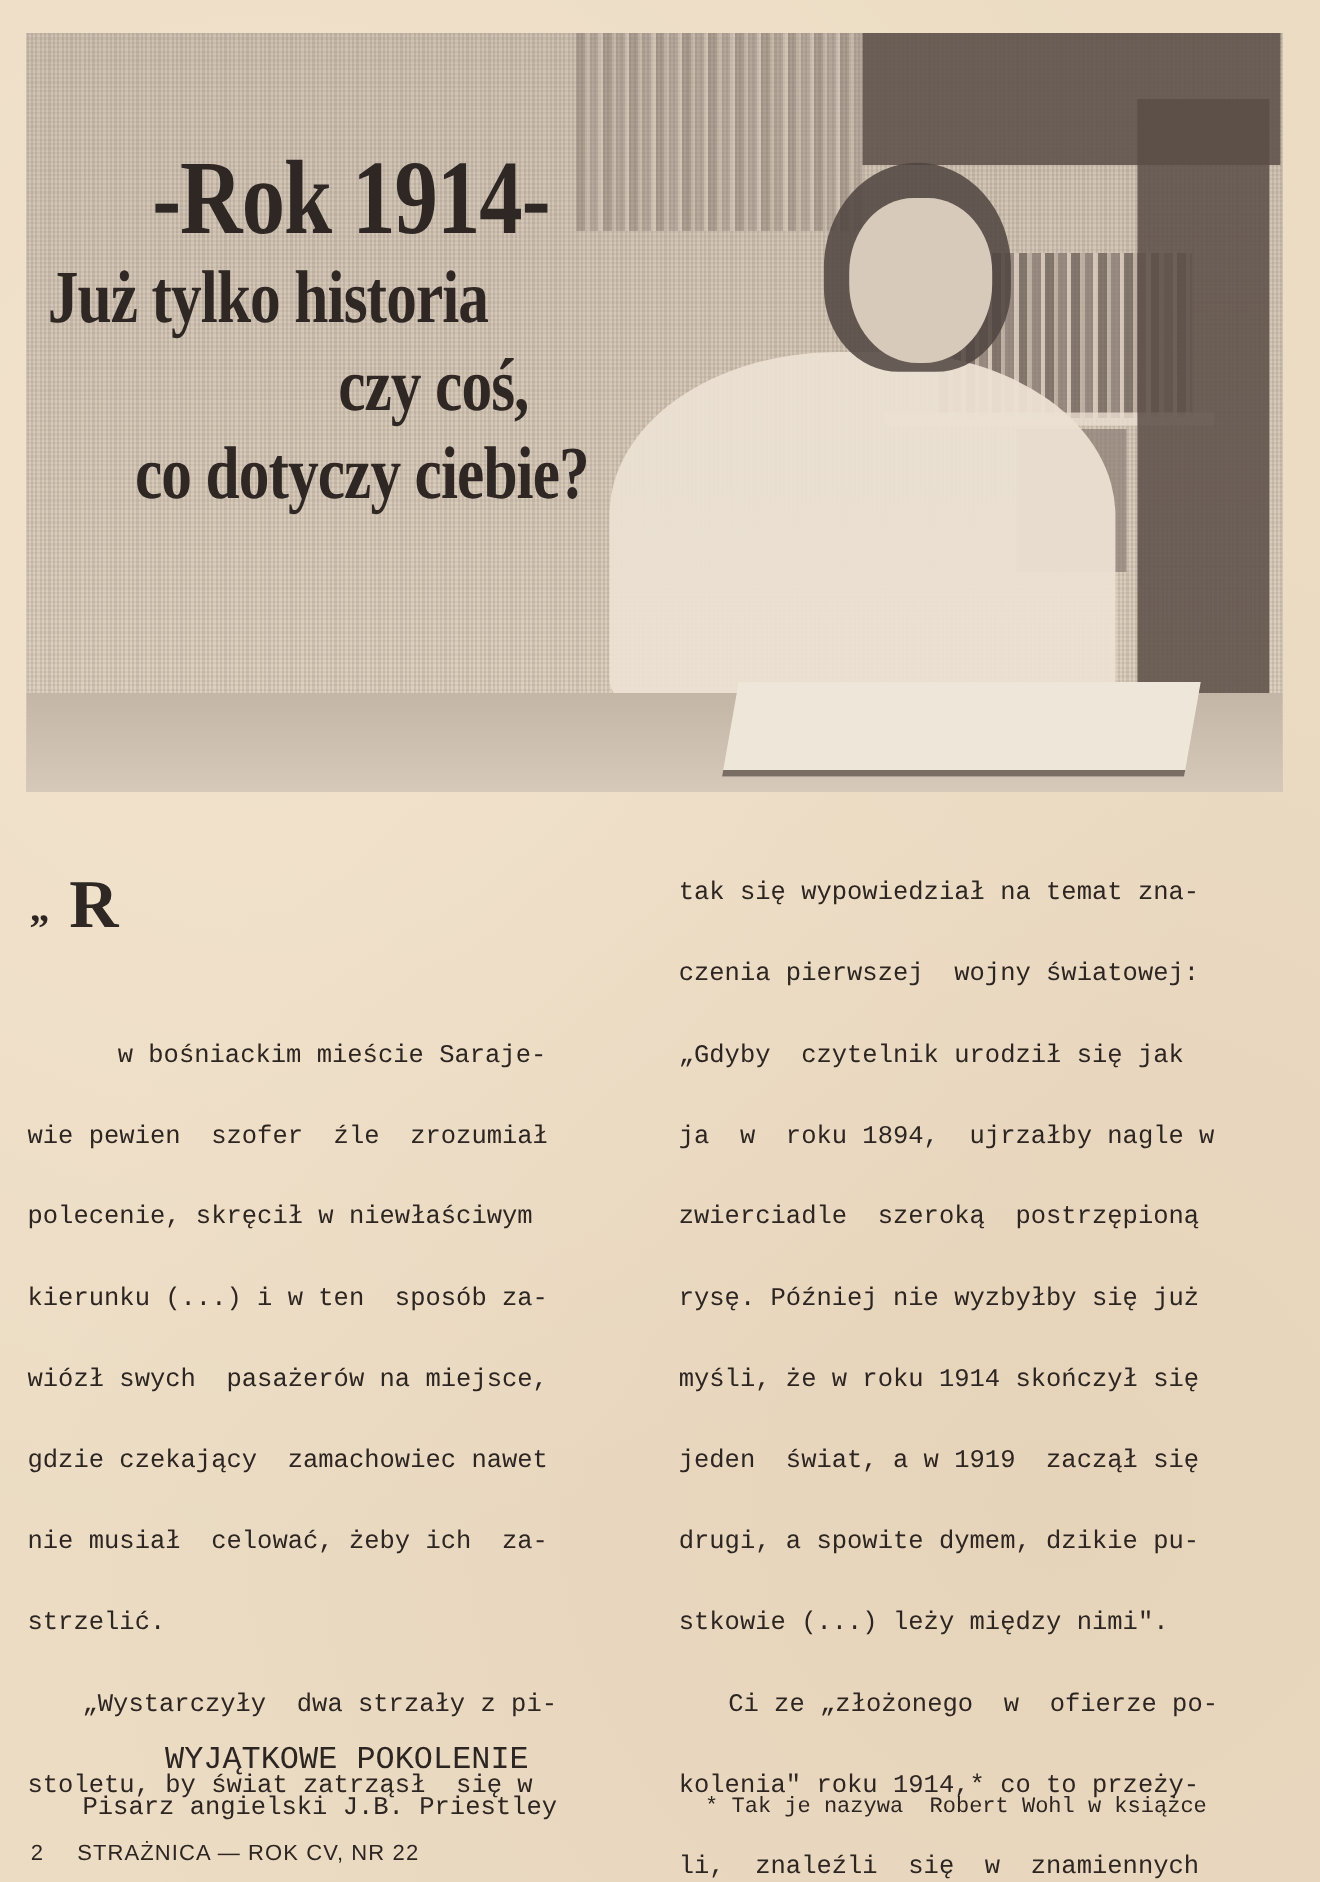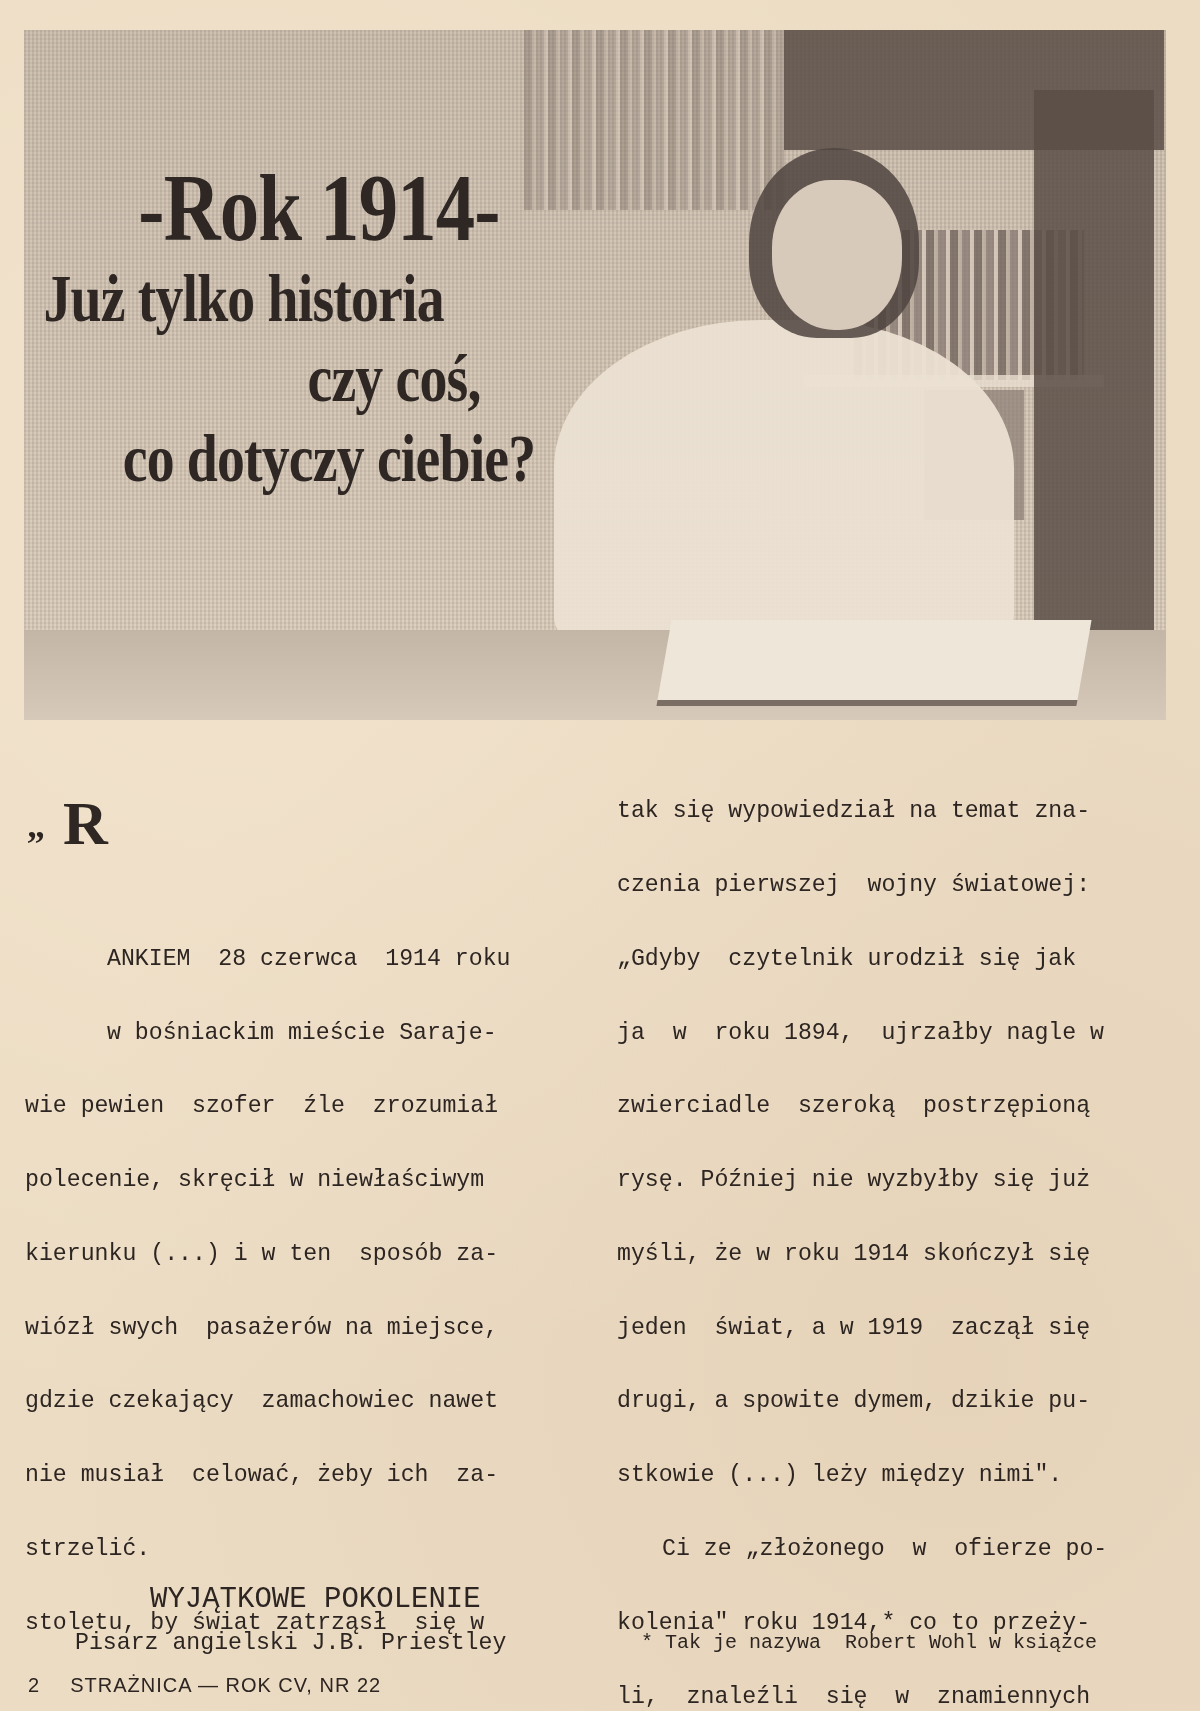--- a/index.html
+++ b/index.html
@@ -28,21 +28,20 @@
     .person-hair { position: absolute; left: 725px; top: 118px; width: 170px; height: 190px; border-radius: 50% 50% 40% 40%; background: #4f4440; opacity: 0.85; }
     .person-face { position: absolute; left: 748px; top: 150px; width: 130px; height: 150px; border-radius: 45% 45% 48% 48%; background: #d8cabb; }
     .person-body { position: absolute; left: 530px; top: 290px; width: 460px; height: 330px; border-radius: 45% 45% 10% 10%; background: #ebe0d2; opacity: 0.95; }
     .table { position: absolute; left: 0; top: 600px; width: 1142px; height: 90px; background: linear-gradient(180deg, #c4b6a6, #d6c9b9); }
     .book-open { position: absolute; left: 640px; top: 590px; width: 420px; height: 80px; background: #efe6da; transform: skewX(-10deg); border-bottom: 6px solid #7a6d64; }
     .headline {
       position: absolute; left: 24px; top: 130px; width: 620px;
       font-family: "Liberation Serif", "DejaVu Serif", serif;
       font-weight: bold; color: #2e2724; text-align: center;
       letter-spacing: -1px;
-      margin-top: 28px;
     }
     .headline .h1 { font-size: 96px; line-height: 100px; transform: scaleX(0.82); transform-origin: center; margin-left: -30px; }
     .headline .h2 { font-size: 68px; line-height: 80px; transform: scaleX(0.82); transform-origin: center; }
     .col { position: absolute; top: 750px; width: 560px; font-size: 23.2px; line-height: 24.6px; white-space: pre; }
     .col-left { left: 25px; }
     .col-right { left: 617px; }
     .line { display: block; height: 24.6px; }
     .dropcap-wrap { position: relative; }
     .dropcap {
       position: absolute; left: 38px; top: -6px;
@@ -78,29 +77,29 @@
   <div class="h2" style="text-align:left;margin-left:-40px;">Już tylko historia</div>
   <div class="h2" style="margin-left:120px;">czy coś,</div>
   <div class="h2" style="margin-left:-10px;">co dotyczy ciebie?</div>
 </div>
 
 <div class="col col-left">
   <div class="dropcap-wrap">
     <span class="dropquote">„</span>
     <span class="dropcap">R</span>
   </div>
-  <span class="line" style="padding-left:82px;">ANKIEM  28 czerwca  1914 roku</span>
   <span class="line" style="padding-left:82px;">w bośniackim mieście Saraje-</span>
   <span class="line">wie pewien  szofer  źle  zrozumiał</span>
   <span class="line">polecenie, skręcił w niewłaściwym</span>
   <span class="line">kierunku (...) i w ten  sposób za-</span>
   <span class="line">wiózł swych  pasażerów na miejsce,</span>
   <span class="line">gdzie czekający  zamachowiec nawet</span>
   <span class="line">nie musiał  celować, żeby ich  za-</span>
   <span class="line">strzelić.</span>
+  <span class="line" style="padding-left:50px;">„Wystarczyły  dwa strzały z pi-</span>
   <span class="line">stoletu, by świat zatrząsł  się w</span>
   
   
   
   
   
   
   
   
   

